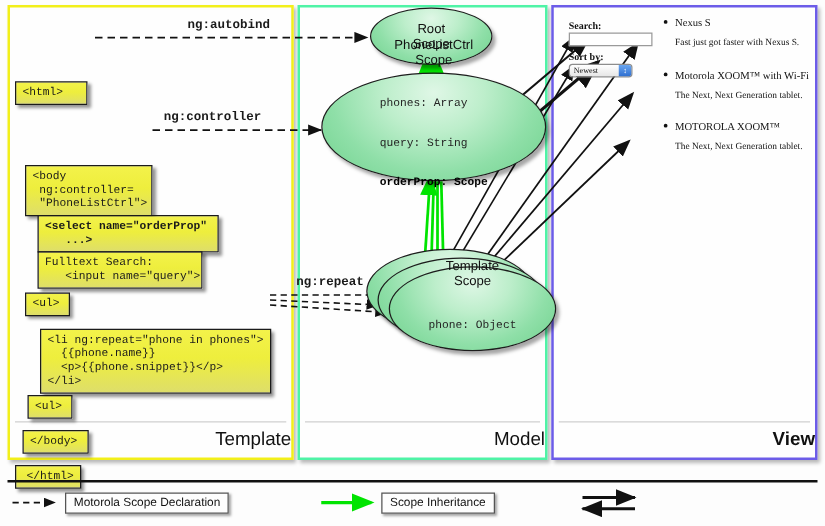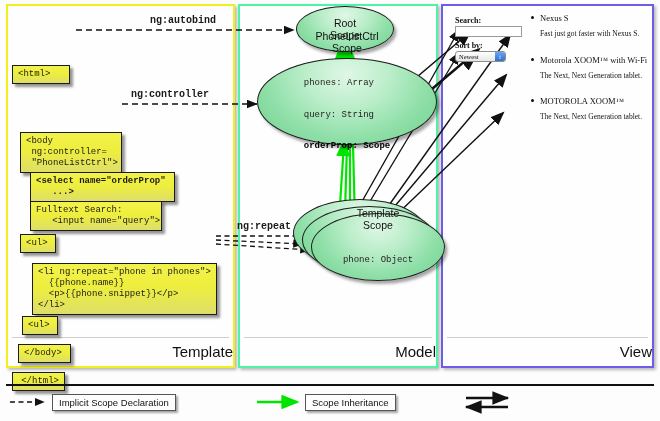--- a/index.html
+++ b/index.html
@@ -19,21 +19,21 @@
   .column {
     position: absolute;
     top: 4px;
     height: 364px;
     background: #fefefe;
     box-sizing: border-box;
     box-shadow: 2px 2px 3px rgba(0,0,0,0.28);
   }
   #col-template { left: 6px;   width: 229px; border: 2px solid #f2ef1a; }
   #col-model    { left: 238px; width: 200px; border: 2px solid #4ff3a6; }
-  #col-view     { left: 441px; width: 213px; border: 2px solid #6c5ce8; }
+  #col-view     { left: 441px; width: 213px; border: 2px solid #6c5ce8; font-weight: bold; }
 
   .col-label {
     position: absolute;
     bottom: 6px;
     left: 0; right: 0;
     text-align: right;
     font-size: 15px;
     color: #111;
     font-family: "Liberation Sans", sans-serif;
   }
@@ -373,16 +373,16 @@
     </defs>
 
     <line x1="10" y1="402" x2="44" y2="402" stroke="#111" stroke-width="1.4" stroke-dasharray="5,3.5" marker-end="url(#lg-black)"></line>
 
     <line x1="257" y1="402" x2="297" y2="402" stroke="#00e400" stroke-width="2.6" marker-end="url(#lg-green)"></line>
 
     <line x1="466" y1="398" x2="508" y2="398" stroke="#111" stroke-width="2.4" marker-end="url(#lg-black)"></line>
     <line x1="508" y1="407" x2="466" y2="407" stroke="#111" stroke-width="2.4" marker-end="url(#lg-black)"></line>
   </svg>
 
-  <div class="legend-box" style="left:52px; top:394px;">Implicit Scope Declaration</div>
+  <div class="legend-box" style="left:52px; top:394px;">Motorola Scope Declaration</div>
   <div class="legend-box" style="left:305px; top:394px;">Scope Inheritance</div>
 
 </div>
 
 </body></html>

